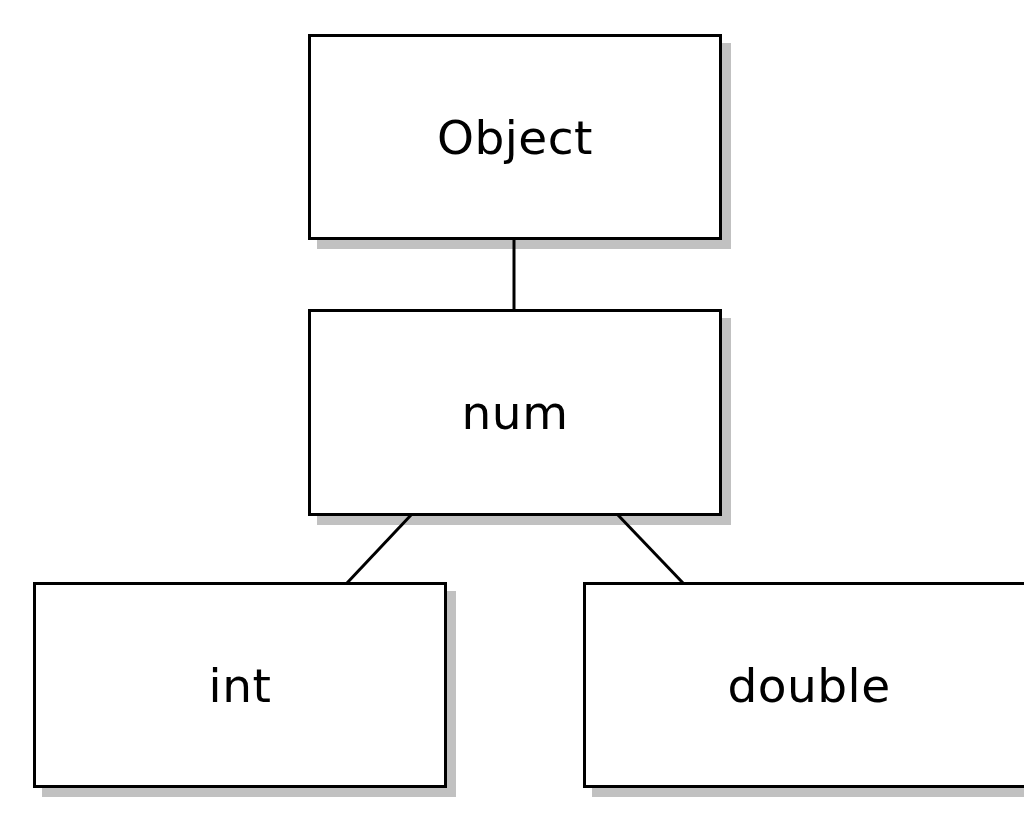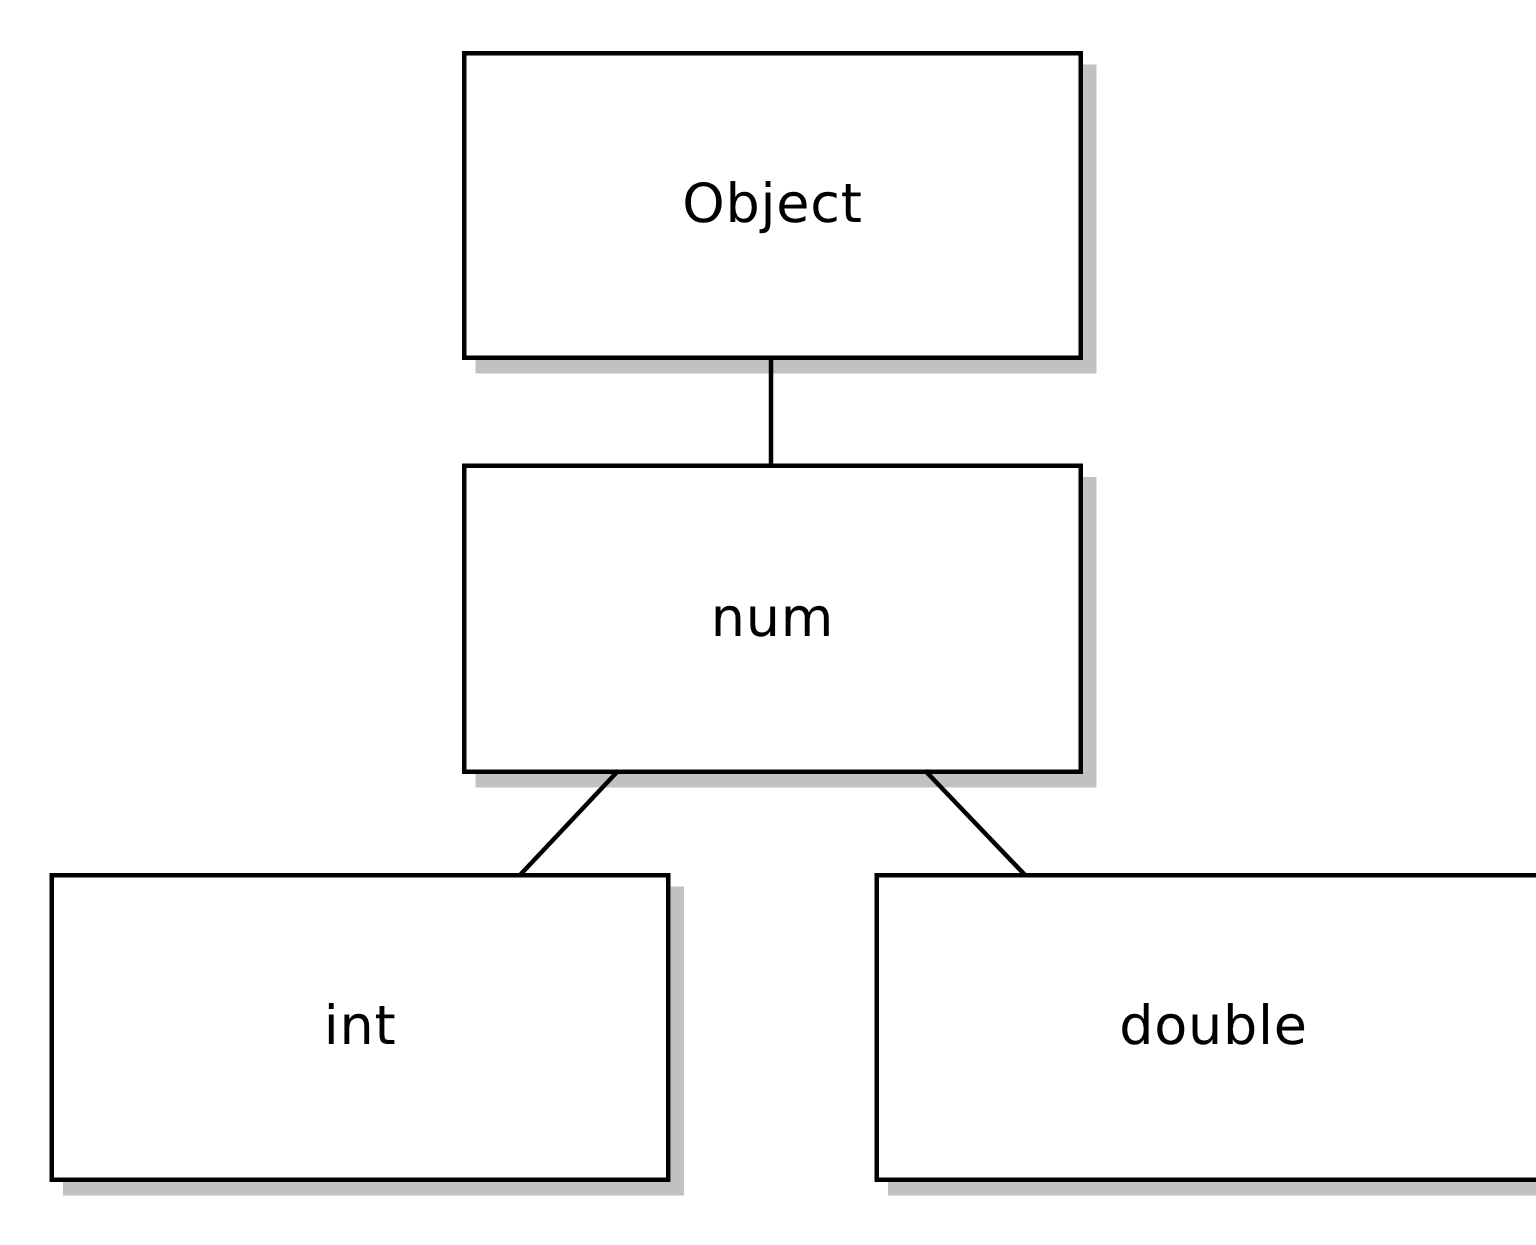--- a/index.html
+++ b/index.html
@@ -27,21 +27,21 @@
   .node {
     position: absolute;
     background: var(--node-fill);
     border: 3px solid var(--node-border);
     box-shadow: 9px 9px 0 0 var(--shadow);
     display: flex;
     align-items: center;
     justify-content: center;
   }
   .node .label {
-    font-size: 36px;
+    font-size: 47px;
     color: var(--text);
     letter-spacing: 0.5px;
     line-height: 1;
     user-select: none;
   }
   #node-object { left: 308px; top: 34px;  width: 414px; height: 206px; }
   #node-num    { left: 308px; top: 309px; width: 414px; height: 207px; }
   #node-int    { left: 33px;  top: 582px; width: 414px; height: 206px; }
   #node-double { left: 583px; top: 582px; width: 452px; height: 206px; }
   svg.edges {

